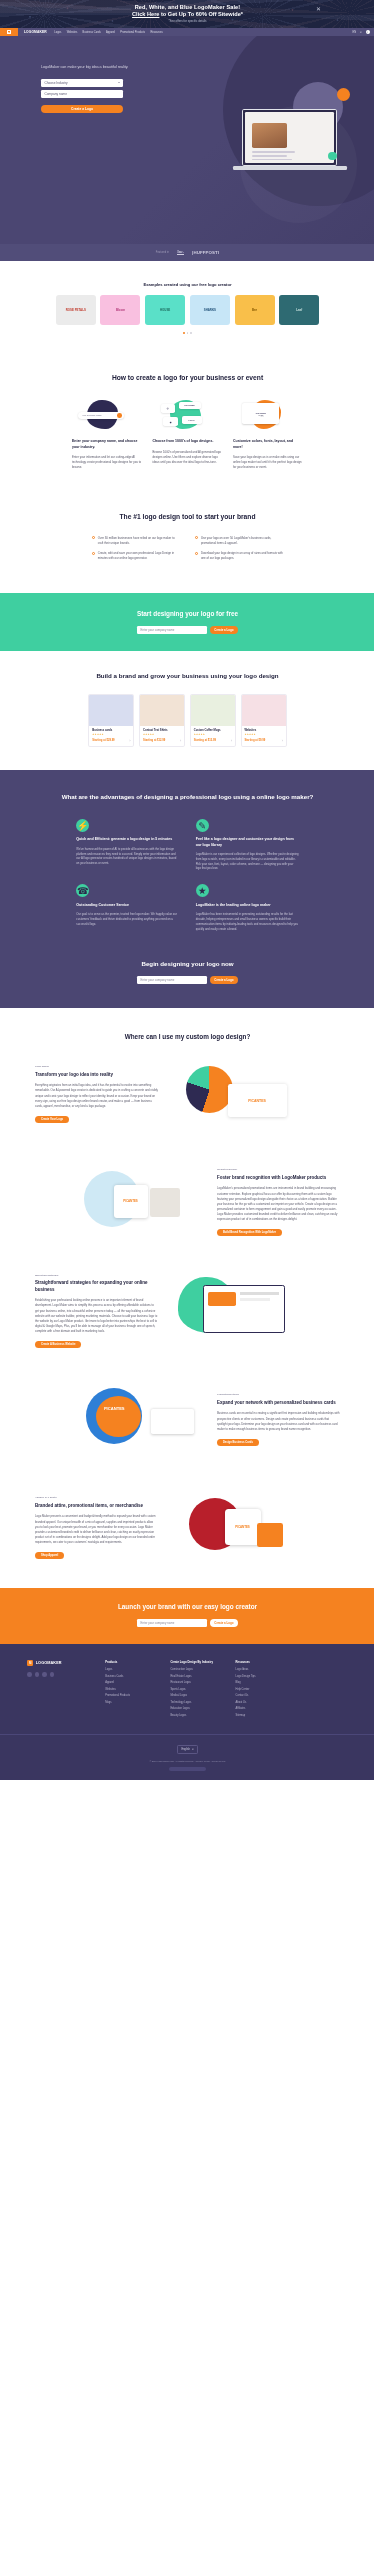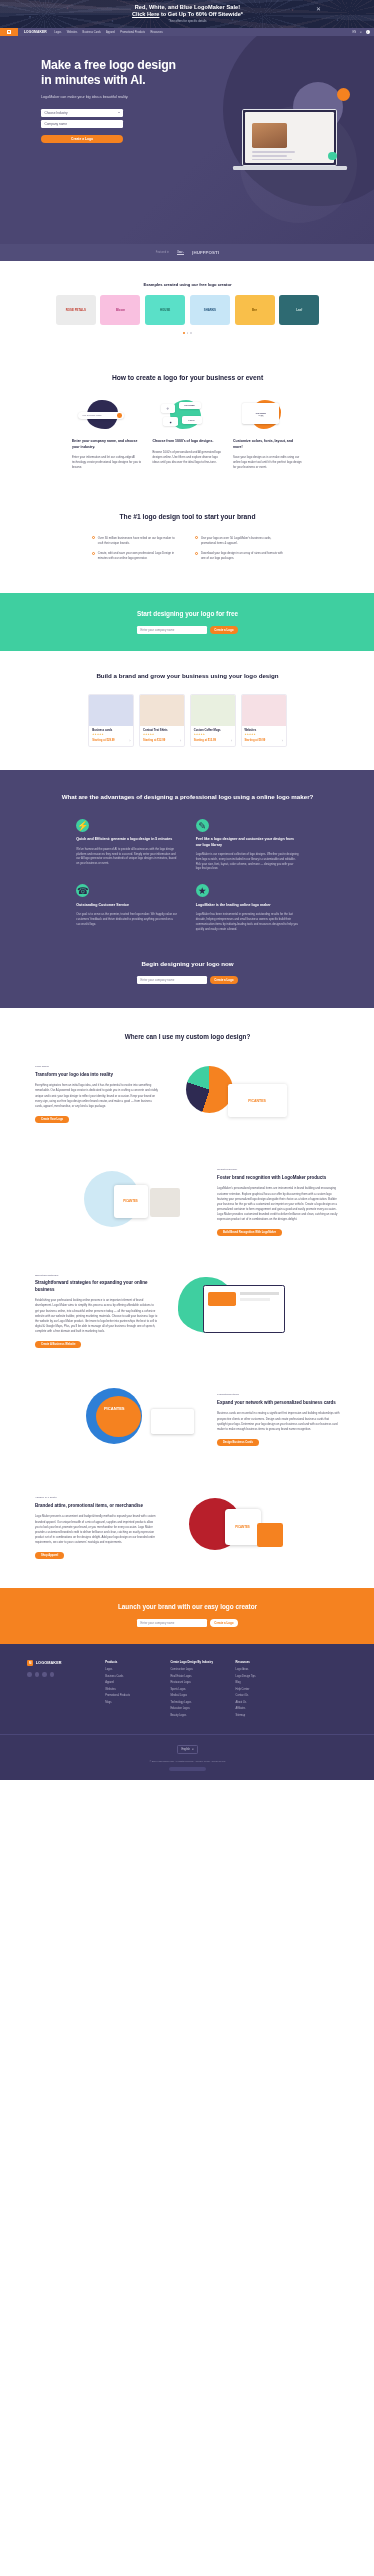--- a/index.html
+++ b/index.html
@@ -245,21 +245,20 @@
       <span class="nav-lang">EN</span>
       <span class="nav-lang">▾</span>
       <span class="nav-acct">◓</span>
     </div>
   </div>
 
   <div class="hero">
     <div class="blob1"></div>
     <div class="blob2"></div>
     <div class="hero-inner">
-      <h1 class="hero-h1">Make a free logo design in minutes with AI.</h1>
       <div class="hero-sub">LogoMaker can make your big idea a beautiful reality.</div>
       <div class="hero-form">
         <div class="fld">
           <span>Choose Industry</span>
           <i class="chev"></i>
         </div>
         <div class="fld">
           <span>Company name</span>
         </div>
         <button class="btn-orange">Create a Logo</button>

